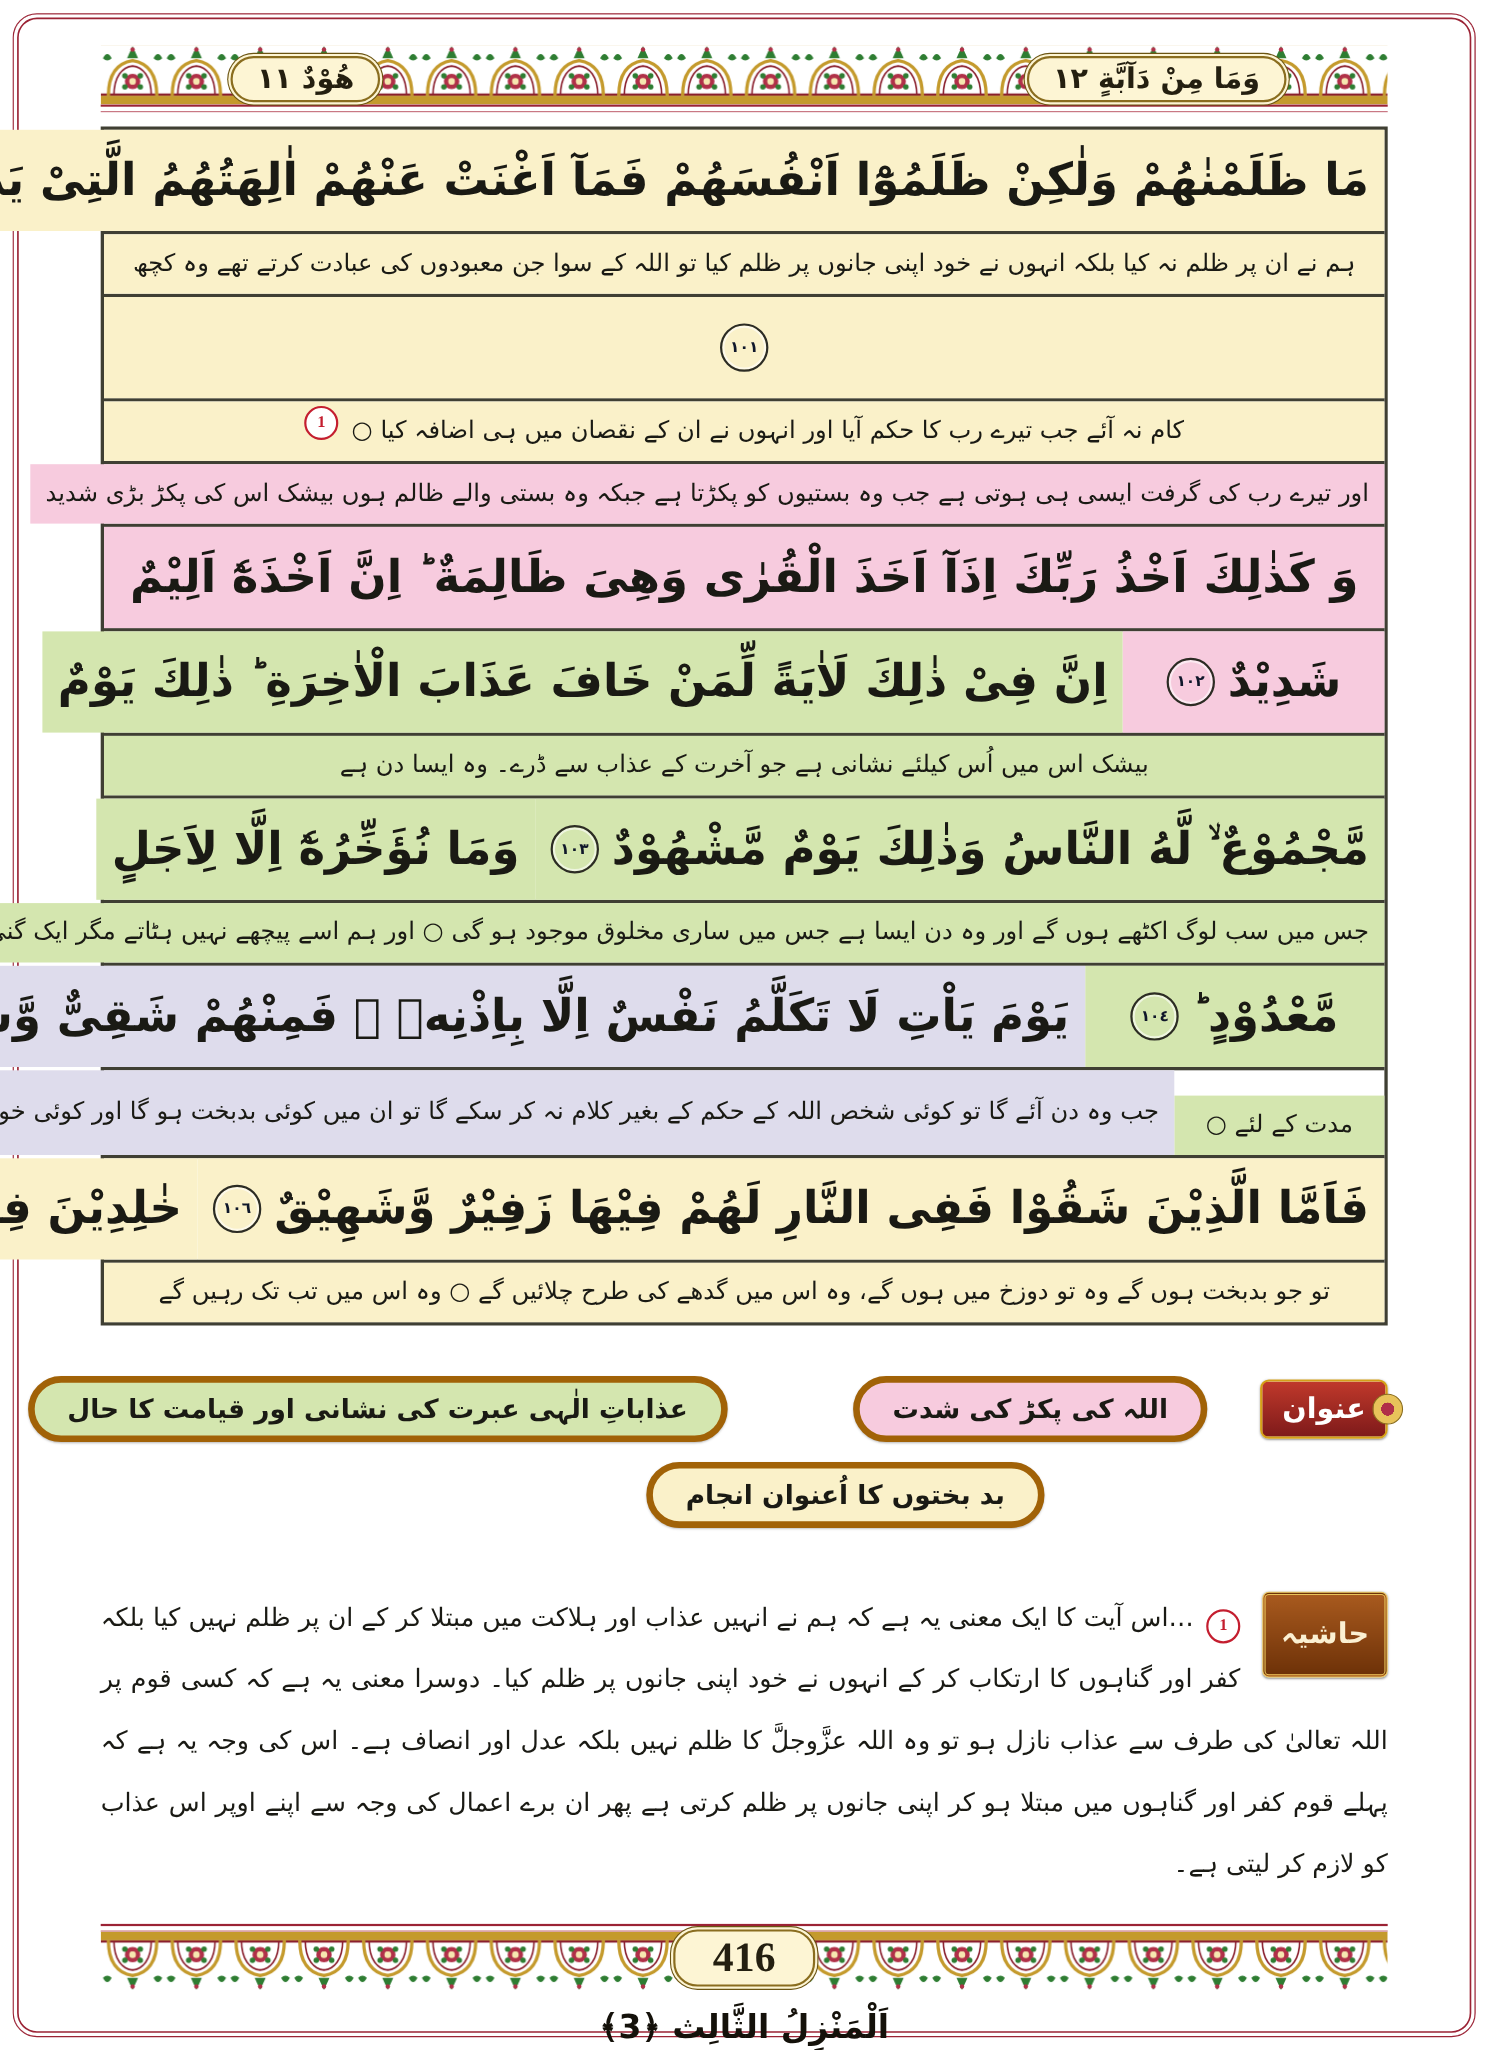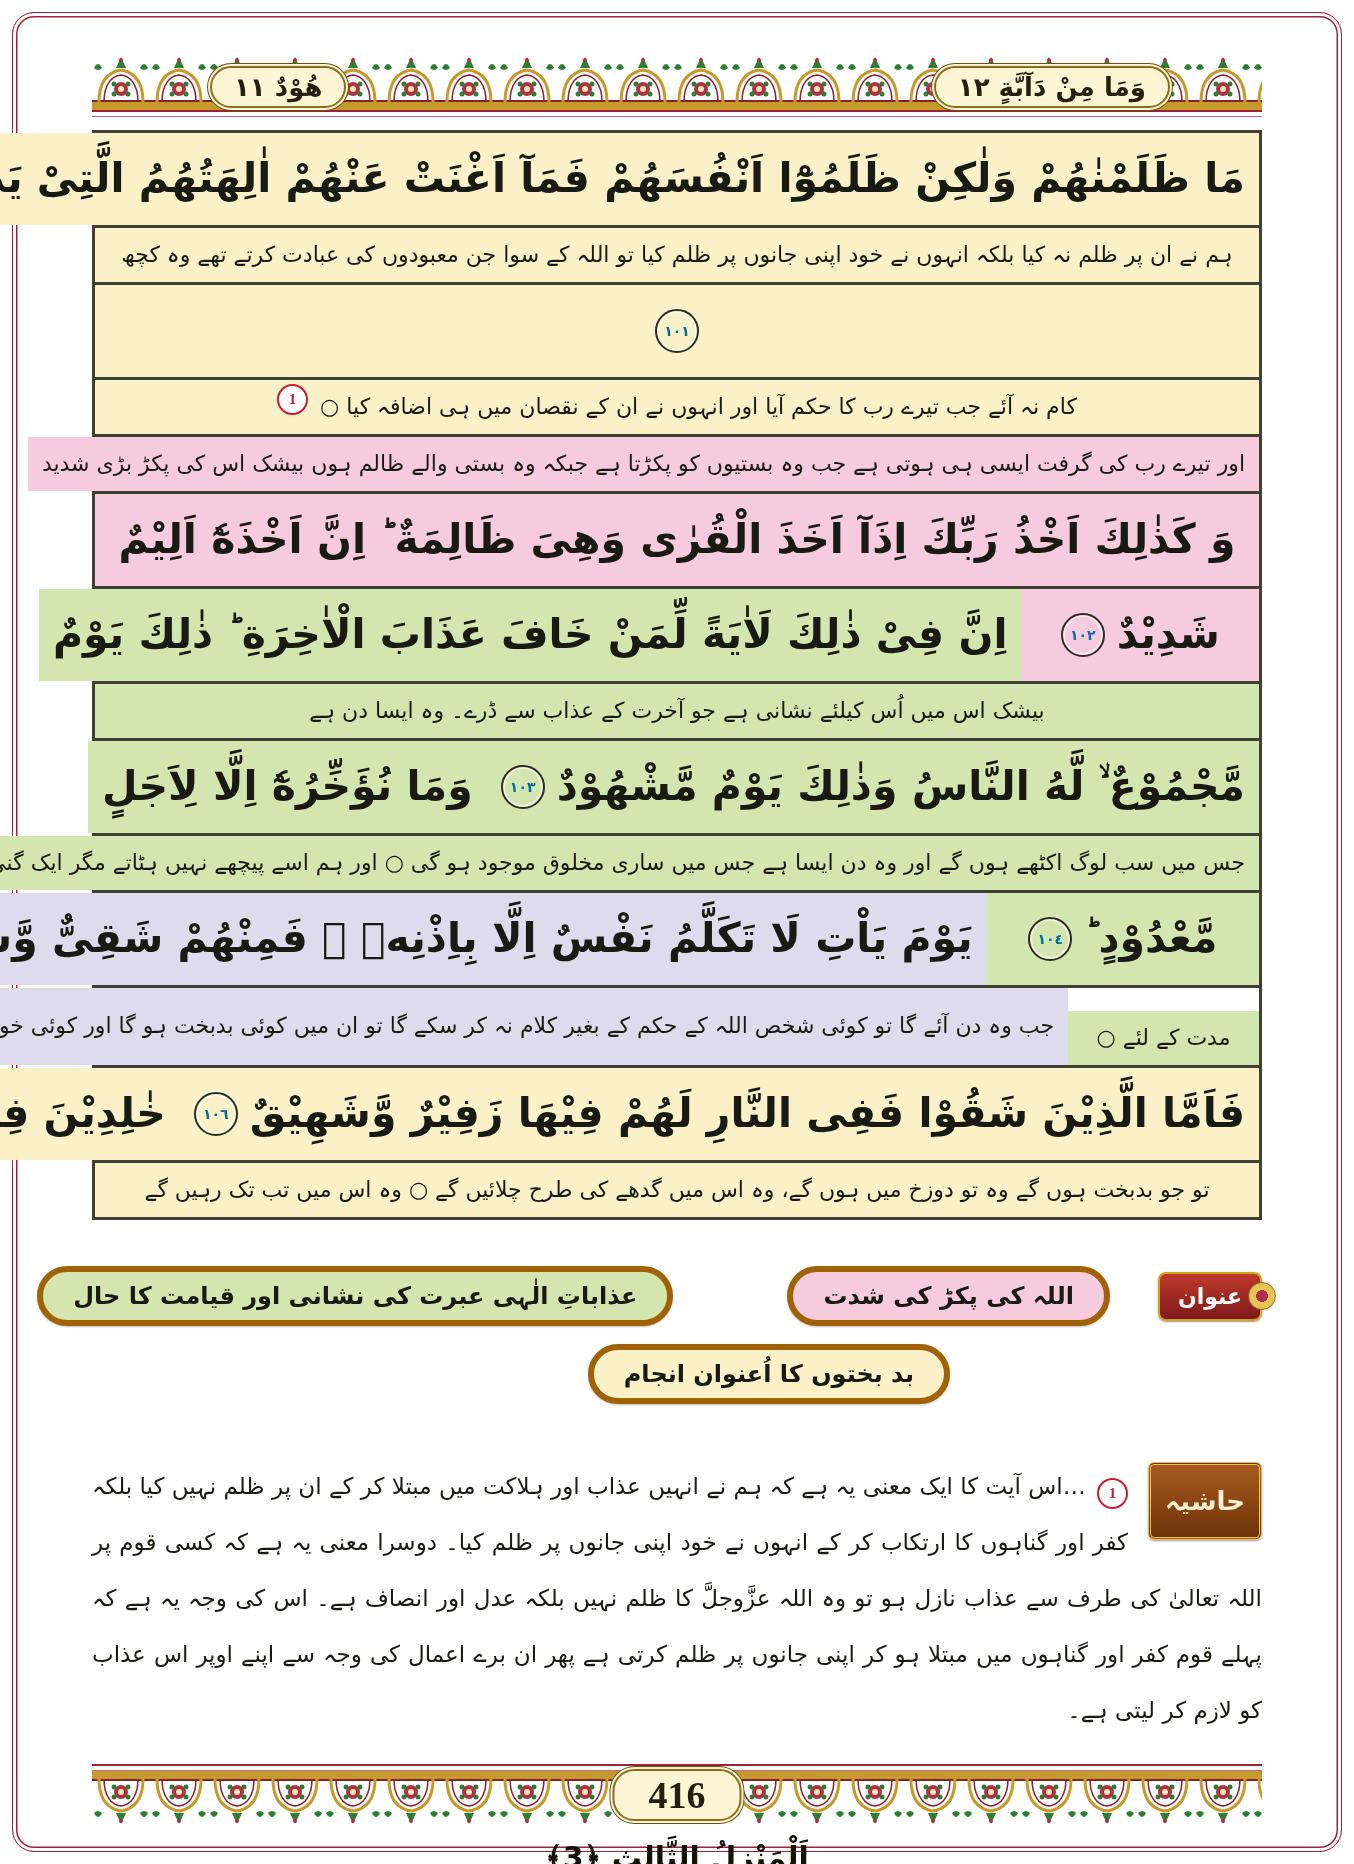--- a/index.html
+++ b/index.html
@@ -6,21 +6,21 @@
   body{
     width:1354px;height:1864px;position:relative;background:#ffffff;
     font-family:"DejaVu Sans","DejaVu Serif",sans-serif;
     overflow:hidden;color:#1a1a14;
   }
   .frame{
     position:absolute;inset:12px;border:1.5px solid #9b2335;border-radius:22px;
     box-shadow:inset 0 0 0 3px #ffffff, inset 0 0 0 4.5px #9b2335;
     pointer-events:none;
   }
-  .content{position:absolute;inset:0;padding:56px 92px 0 92px;box-sizing:border-box;}
+  .content{position:absolute;inset:0;padding:41px 92px 0 92px;box-sizing:border-box;}
 
   
   .orn-wrap{position:relative;height:62px;}
   .orn-strip{display:block;width:100%;height:54px;}
   .orn-rule{height:4px;border-top:2px solid #9b2335;border-bottom:1px solid #c46a77;}
   .flip{transform:scaleY(-1);}
   .cartouche{
     position:absolute;top:50%;transform:translateY(-50%);
     background:#fdf5d4;border:2px solid #8a6d1f;border-radius:22px;
     box-shadow:0 0 0 2px #fdf5d4, 0 0 0 3px #6b5412;
@@ -42,36 +42,36 @@
   .cream{background:#faf1c9;}
   .pink{background:#f7cbde;}
   .green{background:#d4e6af;}
   .lavender{background:#dedcec;}
   .w18{flex:0 0 18%;}
   .w20{flex:0 0 21%;}
   .w13{flex:0 0 14%;margin-top:23px;}
   .ayah{
     flex:0 0 auto;display:inline-flex;width:40px;height:40px;border-radius:50%;
     border:2px solid #2c2c24;box-shadow:inset 0 0 0 2px rgba(255,255,255,.6);
-    align-items:center;justify-content:center;font-size:14px;font-weight:bold;color:#0369a1;
+    align-items:center;justify-content:center;font-size:14px;font-weight:bold;color:#0f172a;
   }
   .fnc{
     display:inline-flex;width:27px;height:27px;border-radius:50%;border:2.5px solid #c41e2f;
     color:#c41e2f;align-items:center;justify-content:center;
     font-size:15px;font-weight:bold;font-family:"Liberation Serif",serif;
     position:relative;top:-8px;flex:0 0 auto;background:#fff;
   }
 
   
   .topics{margin-top:46px;direction:rtl;}
   .topics-row1{display:flex;align-items:center;direction:rtl;gap:48px;}
   .label-badge{
     position:relative;background:linear-gradient(#c0392b,#7e1a1a);
     border:2px solid #d4a017;border-radius:8px;color:#fff;
-    padding:10px 18px;font-size:22px;font-weight:bold;box-shadow:0 1px 2px rgba(0,0,0,.4);
+    padding:10px 18px;font-size:26px;font-weight:bold;box-shadow:0 1px 2px rgba(0,0,0,.4);
   }
   .medallion{
     position:absolute;right:-16px;top:50%;transform:translateY(-50%);
     width:26px;height:26px;border-radius:50%;
     background:radial-gradient(circle at 50% 50%, #b03048 0 32%, #e8c35a 33% 100%);
     border:1.5px solid #8a6d1f;
   }
   .pill{
     border:6px solid #a16207;border-radius:34px;padding:10px 30px;
     font-size:24px;font-weight:bold;white-space:nowrap;box-shadow:0 1px 2px rgba(0,0,0,.25);

